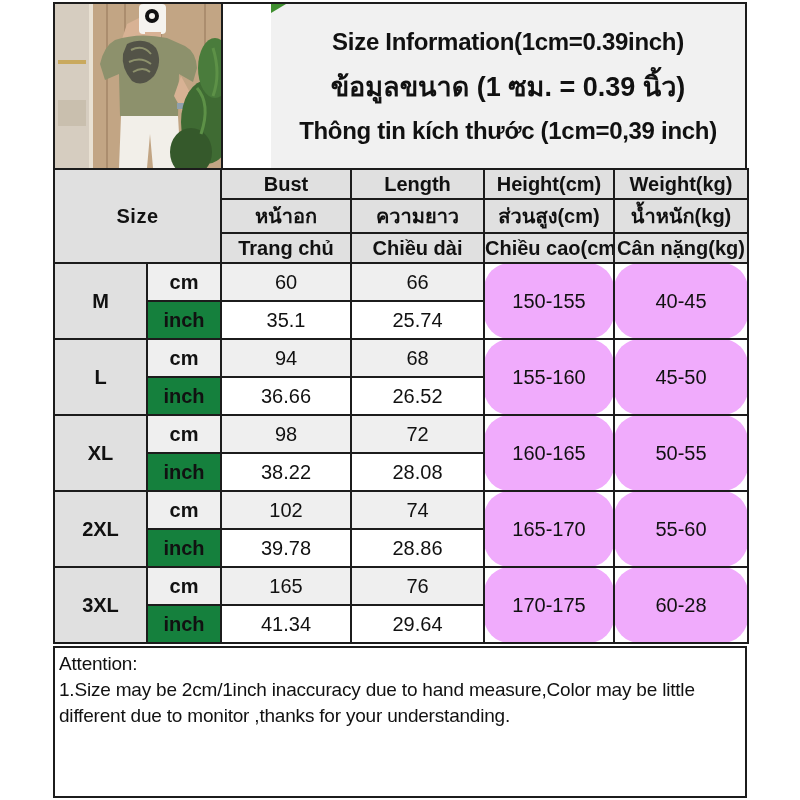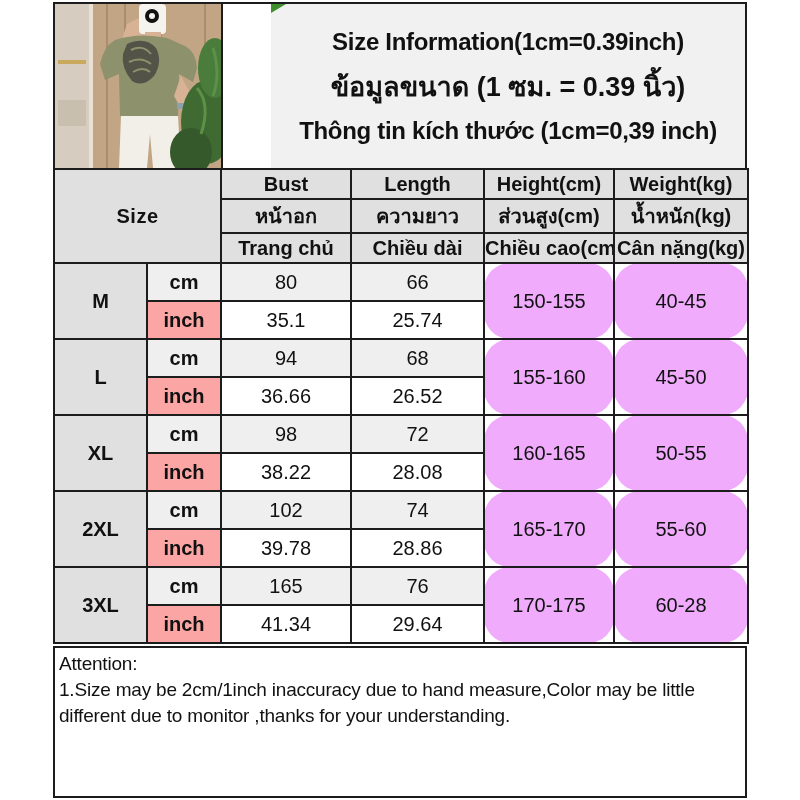--- a/index.html
+++ b/index.html
@@ -70,21 +70,21 @@
     padding: 0;
     overflow: hidden;
     white-space: nowrap;
   }
   tr.hdr-row td { height: 30px; background: #e0e0e0; font-weight: bold; }
   tr.body-row td { height: 38px; }
   td.corner-cell { background: #e0e0e0; font-size: 42px; font-weight: bold; letter-spacing: 0.5px; }
   td.size-label { background: #e0e0e0; font-weight: bold; font-size: 22px; }
   td.unit-cell { font-weight: bold; }
   td.unit-cm   { background: #efefef; }
-  td.unit-inch { background: #fca5a5; }
+  td.unit-inch { background: #15803d; }
   td.val-cm    { background: #efefef; }
   td.val-inch  { background: #ffffff; }
   td.merged-cell { background: #f0abfc; border-radius: 26px; }
 
   
   .attention-box {
     margin-top: 2px;
     min-height: 152px;
     border: 2px solid #1c1c1c;
     background: #ffffff;
@@ -183,21 +183,21 @@
         <tr class="hdr-row">
           <td>Trang chủ</td>
           <td>Chiều dài</td>
           <td>Chiều cao(cm)</td>
           <td>Cân nặng(kg)</td>
         </tr>
 
         <tr class="body-row">
           <td class="size-label" rowspan="2">M</td>
           <td class="unit-cell unit-cm">cm</td>
-          <td class="val-cm">80</td>
+          <td class="val-cm">60</td>
           <td class="val-cm">66</td>
           <td class="merged-cell" rowspan="2">150-155</td>
           <td class="merged-cell" rowspan="2">40-45</td>
         </tr>
         <tr class="body-row">
           <td class="unit-cell unit-inch">inch</td>
           <td class="val-inch">35.1</td>
           <td class="val-inch">25.74</td>
         </tr>
 

